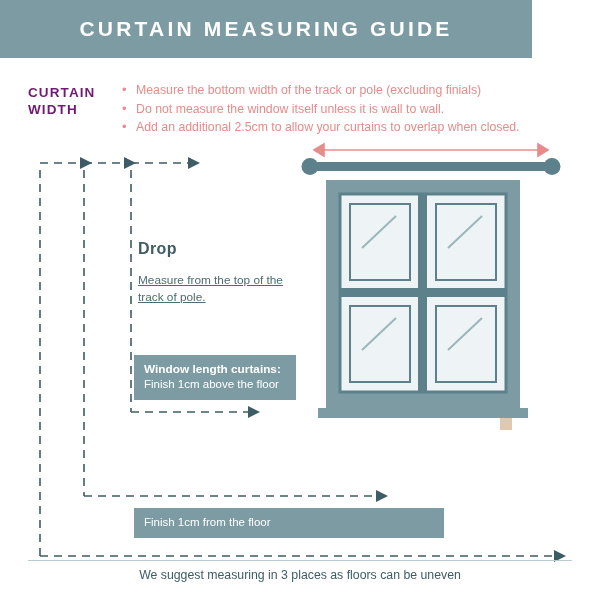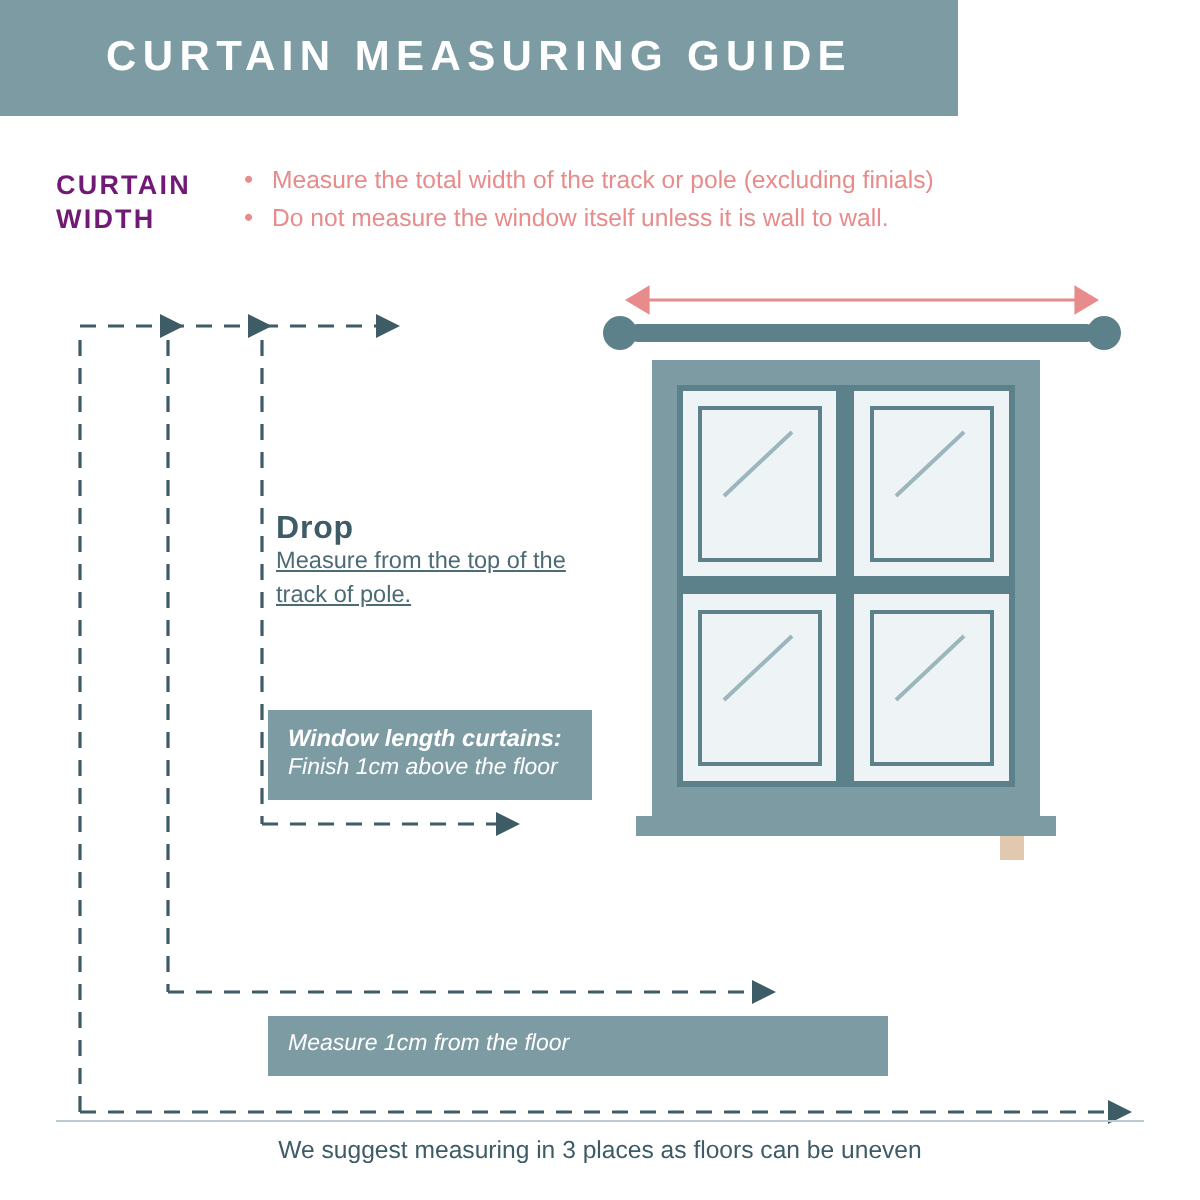--- a/index.html
+++ b/index.html
@@ -18,21 +18,21 @@
     width: 600px;
     height: 600px;
     background: #ffffff;
   }
 
   
   .header {
     position: absolute;
     left: 0;
     top: 0;
-    width: 479px;
+    width: 532px;
     height: 58px;
     background: #7d9ba3;
     display: flex;
     align-items: center;
     justify-content: center;
   }
   .header-title {
     color: #ffffff;
     font-size: 21px;
     font-weight: bold;
@@ -80,21 +80,21 @@
     left: 300px;
     top: 140px;
     width: 290px;
     height: 290px;
   }
 
   
   .drop-title {
     position: absolute;
     left: 138px;
-    top: 256px;
+    top: 240px;
     color: #3e5c66;
     font-size: 16px;
     font-weight: bold;
     letter-spacing: 0.4px;
   }
   .drop-sub {
     position: absolute;
     left: 138px;
     top: 272px;
     width: 170px;
@@ -104,21 +104,20 @@
     text-decoration: underline;
   }
 
   
   .callout {
     position: absolute;
     background: #7d9ba3;
     color: #ffffff;
     padding: 7px 2px 8px 10px;
     box-sizing: border-box;
-    font-style: italic;
   }
   .callout .c-title {
     font-size: 11.8px;
     font-weight: bold;
     line-height: 15px;
   }
   .callout .c-sub {
     font-size: 11.5px;
     line-height: 15px;
   }
@@ -155,22 +154,23 @@
   <div class="header">
     <div class="header-title">CURTAIN MEASURING GUIDE</div>
   </div>
 
   <div class="cw-label">
     <div>CURTAIN</div>
     <div>WIDTH</div>
   </div>
 
   <div class="bullets">
-    <div class="bullet">Measure the total width of the track or pole (excluding finials)</div>
+    <div class="bullet">Measure the bottom width of the track or pole (excluding finials)</div>
     <div class="bullet">Do not measure the window itself unless it is wall to wall.</div>
+    <div class="bullet">Add an additional 2.5cm to allow your curtains to overlap when closed.</div>
   </div>
 
   <svg width="600" height="600" style="position:absolute;left:0;top:0;">
     <g stroke="#3e5c66" stroke-width="1.6" fill="none" stroke-dasharray="8,6">
 
       <line x1="40" y1="170" x2="40" y2="556"></line>
       <line x1="84" y1="170" x2="84" y2="496"></line>
       <line x1="131" y1="170" x2="131" y2="412"></line>
 
       <line x1="40" y1="163" x2="78" y2="163"></line>
@@ -234,19 +234,19 @@
   <div class="drop-title">Drop</div>
   <div class="drop-sub">Measure from the top of the track of pole.</div>
 
   <div class="callout" id="callout-window">
     <div class="c-title">Window length curtains:</div>
     <div class="c-sub">Finish 1cm above the floor</div>
   </div>
 
 
   <div class="callout" id="callout-floor">
-    <div class="c-sub">Measure 1cm from the floor</div>
+    <div class="c-sub">Finish 1cm from the floor</div>
   </div>
 
   <div class="footer-rule"></div>
   <div class="footer-note">We suggest measuring in 3 places as floors can be uneven</div>
 
 </div>
 
 </body></html>

